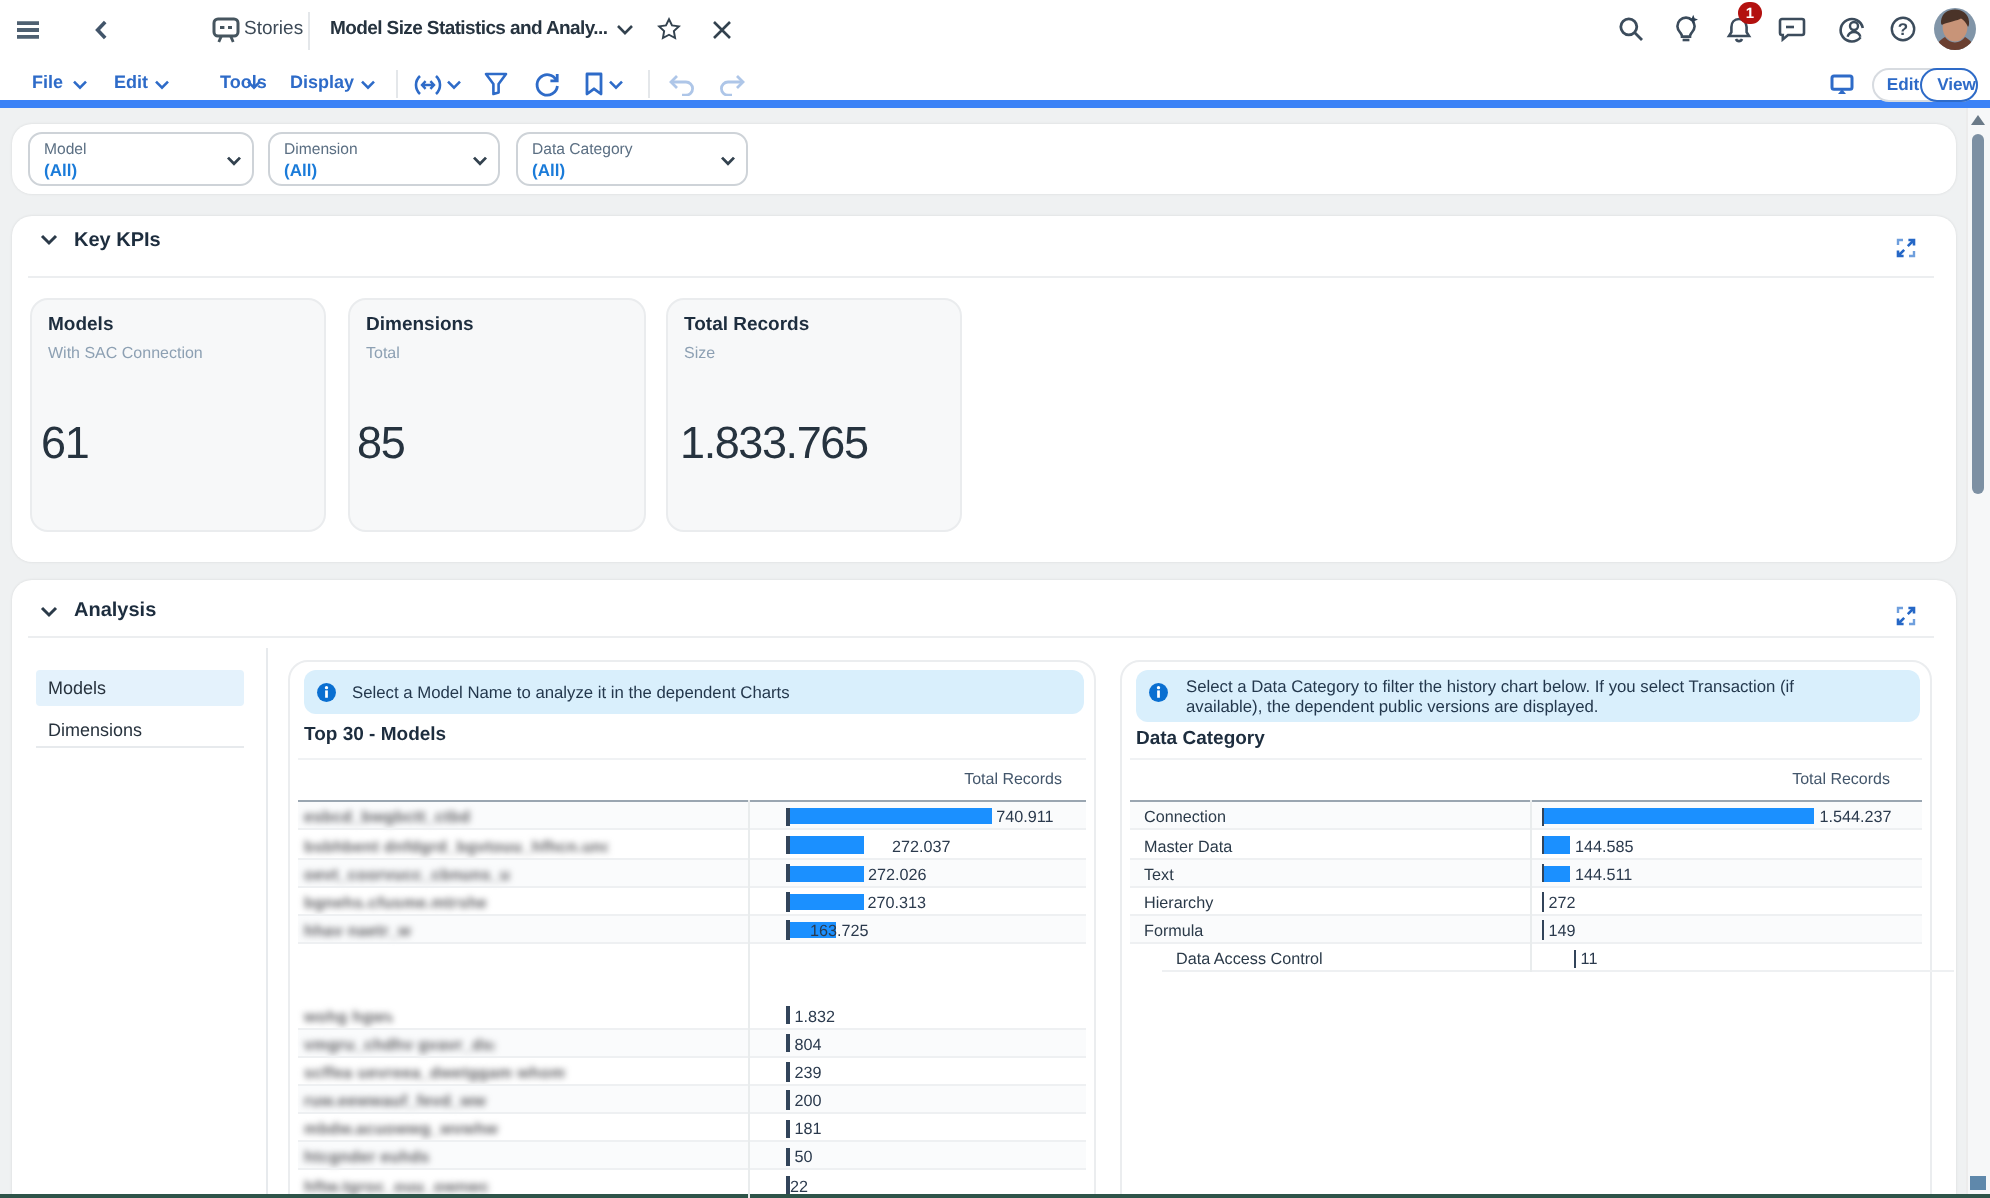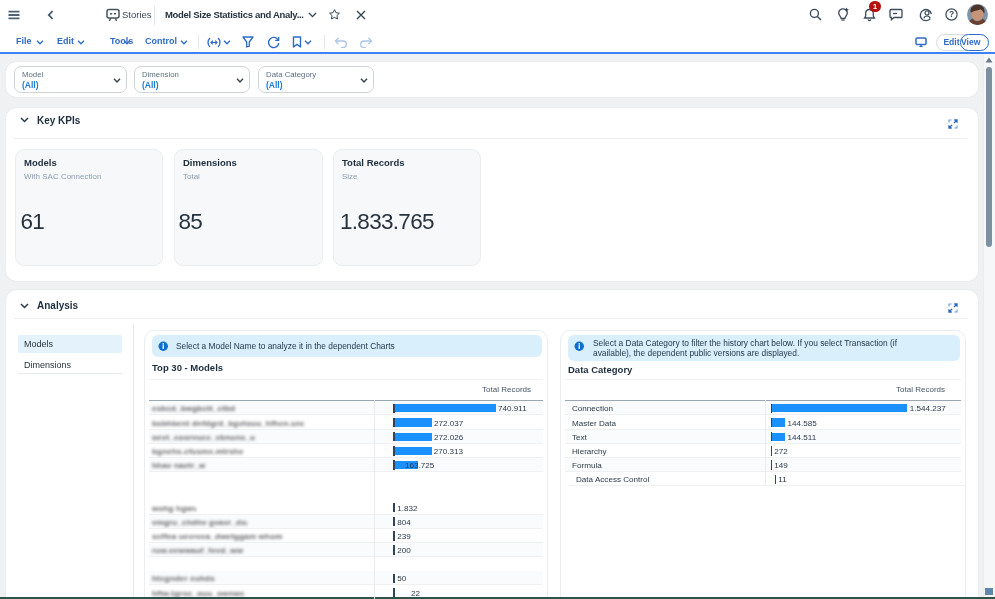--- a/index.html
+++ b/index.html
@@ -1,19 +1,19 @@
 <!DOCTYPE html>
 <html><head><meta charset="utf-8">
 <style>
 *{margin:0;padding:0;box-sizing:border-box}
 body{font-family:"Liberation Sans",sans-serif;}
 #app{position:relative;width:995px;height:599px;background:#eff1f2;overflow:hidden}
 .abs{position:absolute}
 #shell{position:absolute;left:0;top:0;width:995px;height:30px;background:#fff}
-#toolbar{position:absolute;left:0;top:30px;width:995px;height:24px;background:#fff;border-bottom:2px solid #3b82f6}
+#toolbar{position:absolute;left:0;top:30px;width:995px;height:24px;background:#fff;border-bottom:4px solid #3b82f6}
 .menu{position:absolute;top:0;height:24px;line-height:23px;font-size:9px;font-weight:700;color:#2e6bc8}
 .card{position:absolute;background:#fff;border-radius:10px;box-shadow:0 0 1.5px rgba(0,0,0,.10);overflow:hidden}
 .vsep{position:absolute;width:1px;background:#e4e7ea}
 .hsep{position:absolute;height:1px;background:#eceef0}
 .sectitle{position:absolute;font-size:10px;font-weight:700;color:#1d2d3e}
 .tile{position:absolute;background:#f7f8f9;border:1px solid #eaecee;border-radius:9px}
 .tname{position:absolute;left:8px;top:7px;font-size:9.5px;font-weight:700;color:#1d2d3e}
 .tsub{position:absolute;left:8px;top:22px;font-size:8px;color:#8da0b3}
 .tnum{position:absolute;top:59px;font-size:22.5px;color:#26333f;letter-spacing:-.7px}
 .banner{position:absolute;background:#d9effc;border-radius:6px}
@@ -108,21 +108,21 @@
         <path d="M1 .8l3 3 3-3" stroke="#2e6bc8" stroke-width="1.3" fill="none"></path>
       </svg>
 <div class="menu" style="left:57px">Edit</div>
 <svg class="abs" style="left:77px;top:10px" width="8" height="5">
         <path d="M1 .8l3 3 3-3" stroke="#2e6bc8" stroke-width="1.3" fill="none"></path>
       </svg>
 <div class="menu" style="left:110px">Tools</div>
 <svg class="abs" style="left:123px;top:10px" width="8" height="5">
         <path d="M1 .8l3 3 3-3" stroke="#2e6bc8" stroke-width="1.3" fill="none"></path>
       </svg>
-<div class="menu" style="left:145px">Control</div>
+<div class="menu" style="left:145px">Display</div>
 <svg class="abs" style="left:180px;top:10px" width="8" height="5">
         <path d="M1 .8l3 3 3-3" stroke="#2e6bc8" stroke-width="1.3" fill="none"></path>
       </svg>
 <div class="vsep" style="left:198px;top:5px;height:14px"></div>
 <svg class="abs" style="left:207px;top:6.5px" width="14" height="11" viewBox="0 0 14 11">
         <path d="M3 1C1.7 2.2 1 3.8 1 5.5S1.7 8.8 3 10M11 1c1.3 1.2 2 2.8 2 4.5S12.3 8.8 11 10" fill="none" stroke="#2e6bc8" stroke-width="1.3"></path>
         <path d="M4.2 5.5h5.6M5.8 3.6 4 5.5l1.8 1.9M8.2 3.6 10 5.5 8.2 7.4" fill="none" stroke="#2e6bc8" stroke-width="1.2"></path>
       </svg>
 <svg class="abs" style="left:223px;top:10px" width="8" height="5">
         <path d="M1 .8l3 3 3-3" stroke="#2e6bc8" stroke-width="1.3" fill="none"></path>
@@ -148,21 +148,21 @@
 <svg class="abs" style="left:359px;top:7px" width="14" height="11" viewBox="0 0 14 11">
         <path d="M9.5 1l3 3-3 3" fill="none" stroke="#aec6e8" stroke-width="1.4"></path>
         <path d="M12.2 4H5a3.3 3.3 0 0 0 0 6.6h2" fill="none" stroke="#aec6e8" stroke-width="1.4"></path>
       </svg>
 <svg class="abs" style="left:915px;top:6.5px" width="12" height="11" viewBox="0 0 12 11">
         <rect x="1" y="1" width="10" height="6.6" rx="1" fill="none" stroke="#2e6bc8" stroke-width="1.5"></rect>
         <path d="M6 7.6 4 10h4z" fill="#2e6bc8"></path>
       </svg>
 <div class="abs" style="left:936px;top:4px;width:53px;height:16.5px;border:1px solid #d7dbe0;border-radius:9px;background:#fff"></div>
 <div class="abs" style="left:941px;top:4px;width:21px;height:16.5px;line-height:16px;font-size:8.6px;font-weight:700;color:#2e6bc8;text-align:center">Edit</div>
-<div class="abs" style="left:960px;top:4px;width:29px;height:16.5px;line-height:14.5px;font-size:8.6px;font-weight:700;color:#2e6bc8;text-align:left;border:1.5px solid #2e6bc8;border-radius:9px;background:#fff">View</div>
+<div class="abs" style="left:960px;top:4px;width:29px;height:16.5px;line-height:14.5px;font-size:8.6px;font-weight:700;color:#2e6bc8;text-align:right;border:1.5px solid #2e6bc8;border-radius:9px;background:#fff">View</div>
 </div>
     <div class="card" style="left:6px;top:62px;width:972px;height:35px">
 <div class="ddbox" style="left:8px;width:113px"></div>
 <div class="ddlab" style="left:16px;top:8px">Model</div>
 <div class="ddval" style="left:16px;top:18px">(All)</div>
 <svg class="abs" style="left:107px;top:15.5px" width="8" height="5">
         <path d="M1 .8l3 3.1L7 .8" stroke="#33424f" stroke-width="1.4" fill="none"></path>
       </svg>
 <div class="ddbox" style="left:128px;width:116px"></div>
 <div class="ddlab" style="left:136px;top:8px">Dimension</div>
@@ -238,21 +238,21 @@
           <span class="clbl blur" style="display:inline-block;position:absolute;left:3px;width:84px;overflow:hidden">esbcd_bwgbctt_ctbd </span>
           <div class="tick" style="left:244.4px"></div>
           <div class="bar" style="left:246.2px;width:101.3px"></div>
           <span class="cval" style="left:349.1px">740.911</span>
           <div class="rsep"></div>
         </div>
 <div class="crow" style="left:4px;top:84.46px;width:394px">
           <span class="clbl blur" style="display:inline-block;position:absolute;left:3px;width:152px;overflow:hidden">bsbhbent dnfdgrd_bgvtouu_hfhcn.unc</span>
           <div class="tick" style="left:244.4px"></div>
           <div class="bar" style="left:246.2px;width:37.2px"></div>
-          <span class="cval" style="left:285.0px">272.037</span>
+          <span class="cval" style="left:297px">272.037</span>
           <div class="rsep"></div>
         </div>
 <div class="crow z" style="left:4px;top:98.62px;width:394px">
           <span class="clbl blur" style="display:inline-block;position:absolute;left:3px;width:103px;overflow:hidden">oevt_coorvucc_cbnuns_ur</span>
           <div class="tick" style="left:244.4px"></div>
           <div class="bar" style="left:246.2px;width:37.2px"></div>
           <span class="cval" style="left:285.0px">272.026</span>
           <div class="rsep"></div>
         </div>
 <div class="crow" style="left:4px;top:112.78px;width:394px">
@@ -286,30 +286,36 @@
           <div class="tick" style="left:244.4px"></div>
           <span class="cval" style="left:248.2px">239</span>
           <div class="rsep"></div>
         </div>
 <div class="crow z" style="left:4px;top:211.90px;width:394px">
           <span class="clbl blur" style="display:inline-block;position:absolute;left:3px;width:91px;overflow:hidden">ruw.eewwauf_fevd_wwv</span>
           <div class="tick" style="left:244.4px"></div>
           <span class="cval" style="left:248.2px">200</span>
           <div class="rsep"></div>
         </div>
+<div class="crow" style="left:4px;top:226.06px;width:394px">
+          <span class="clbl blur" style="display:inline-block;position:absolute;left:3px;width:97px;overflow:hidden">mbdw.acuowwg_wvwhwm et</span>
+          <div class="tick" style="left:244.4px"></div>
+          <span class="cval" style="left:248.2px">181</span>
+          <div class="rsep"></div>
+        </div>
 <div class="crow z" style="left:4px;top:240.22px;width:394px">
           <span class="clbl blur" style="display:inline-block;position:absolute;left:3px;width:63px;overflow:hidden">htcgnder euhds</span>
           <div class="tick" style="left:244.4px"></div>
           <span class="cval" style="left:248.2px">50</span>
           <div class="rsep"></div>
         </div>
 <div class="crow" style="left:4px;top:254.38px;width:394px">
           <span class="clbl blur" style="display:inline-block;position:absolute;left:3px;width:93px;overflow:hidden">hftw.tgroc_ouu_ownwcd</span>
           <div class="tick" style="left:244.4px"></div>
-          <span class="cval" style="left:262px">22</span>
+          <span class="cval" style="left:246px">22</span>
           <div class="rsep"></div>
         </div>
 </div>
 <div class="widget" style="left:554px;top:40px;width:406px;height:300px">
 <div class="banner" style="left:7px;top:4px;width:392px;height:25.5px"></div>
 <svg class="abs" style="left:13px;top:10px" width="10.5" height="10.5" viewBox="0 0 20 20">
           <circle cx="10" cy="10" r="9" fill="#0a6fd1"></circle>
           <rect x="8.7" y="8" width="2.6" height="7" fill="#fff"></rect>
           <circle cx="10" cy="5.4" r="1.6" fill="#fff"></circle>
         </svg>
@@ -345,21 +351,21 @@
           <div class="tick" style="left:205.5px"></div>
           <span class="cval" style="left:209.3px">272</span>
           <div class="rsep"></div>
         </div>
 <div class="crow z" style="left:4px;top:126.94px;width:396px">
           <span class="clbl">Formula</span>
           <div class="tick" style="left:205.5px"></div>
           <span class="cval" style="left:209.3px">149</span>
           <div class="rsep"></div>
         </div>
-<div class="crow" style="left:8px;top:141.10px;width:396px">
+<div class="crow" style="left:20px;top:141.10px;width:396px">
           <span class="clbl">Data Access Control</span>
           <div class="tick" style="left:205.5px"></div>
           <span class="cval" style="left:209.3px">11</span>
           <div class="rsep"></div>
         </div>
 </div>
 </div>
 <div class="abs" style="left:983px;top:54px;width:12px;height:545px;background:#f6f7f8;border-left:1px solid #ececec"></div>
 <svg class="abs" style="left:985px;top:57px" width="8" height="6">
       <path d="M4 0.5 7.5 5.5H0.5z" fill="#6b7a88"></path>

